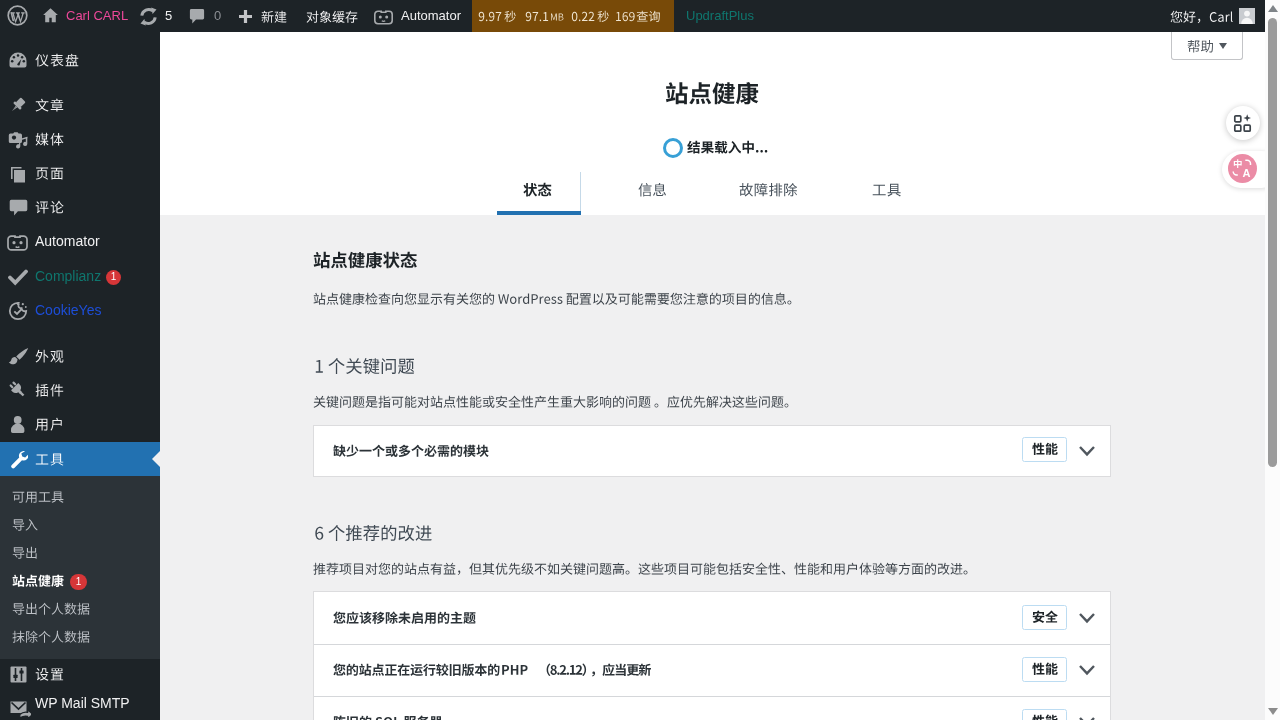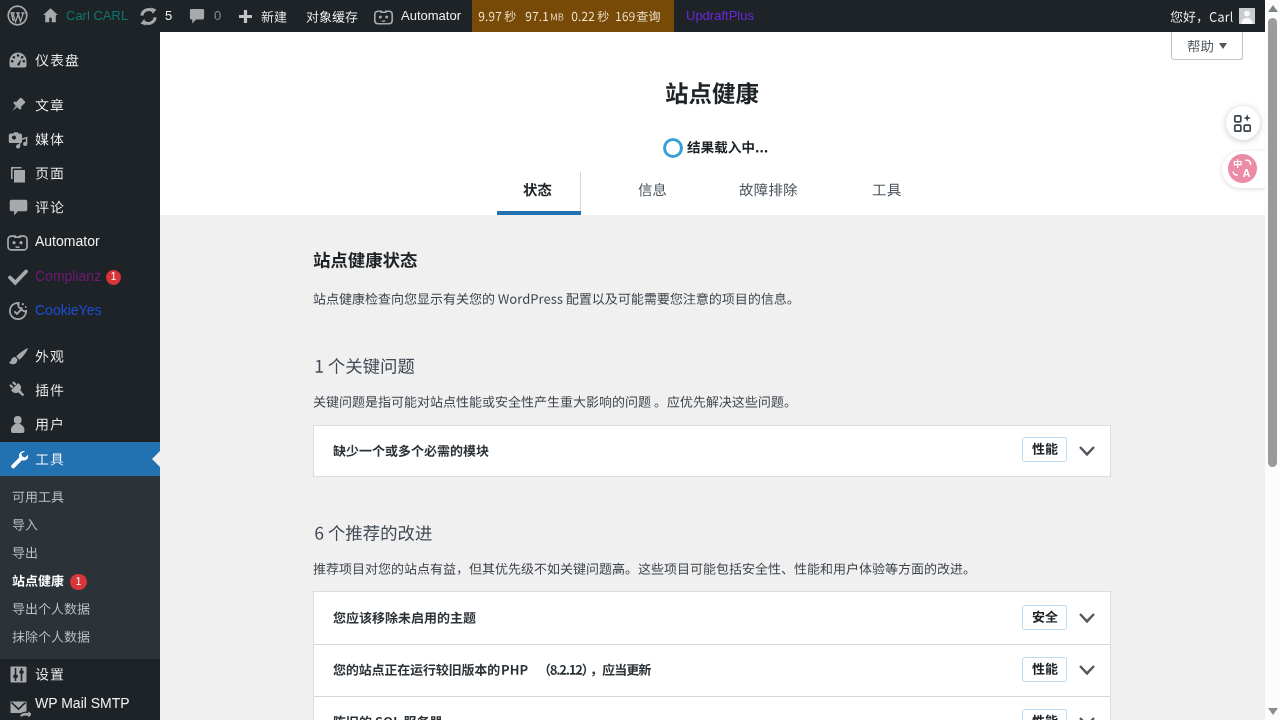--- a/index.html
+++ b/index.html
@@ -14,21 +14,21 @@
 <div style="position:absolute;left:0.0px;top:442.0px;width:160.0px;height:34.0px;background:#2271b1;z-index:2"></div>
 <div style="position:absolute;left:152px;top:451px;width:0;height:0;border-top:8px solid transparent;border-bottom:8px solid transparent;border-right:8px solid #f0f0f1;z-index:3"></div>
 <svg style="position:absolute;left:7px;top:5px;z-index:5" width="21" height="21" viewBox="0 0 21 21">
 <circle cx="10.5" cy="10.5" r="9.3" fill="none" stroke="#a7aaad" stroke-width="1.7"></circle>
 <path d="M3.4 7.2 h1.5 l2.5 9.3 -2-.7 z" fill="#a7aaad"></path>
 <path d="M3.9 7.2 h3.9 v1.2 l-1 .1 1.7 6.4 1.8-5 -.5-1.4 -.9-.1 v-1.2 h4 v1.2 l-1 .1 1.8 6.3 1.6-6.3 -1.2-.1 v-1.2 h3.6 v1.2 l-.9.2 -3.3 10 -2.5-6.9 -2.4 6.9 -3.4-10.1 -1.3-.1 z" fill="#a7aaad"></path>
 </svg>
 <svg style="position:absolute;left:42px;top:7px;z-index:5" width="17" height="17" viewBox="0 0 18 18">
 <path d="M9 1.2 L1.2 8.6 h2.2 v7.6 h4.3 v-4.8 h2.6 v4.8 h4.3 V8.6 h2.2 Z" fill="#a7aaad"></path>
   </svg>
-<div style="position:absolute;top:8.4px;font:400 13px/1.24 'Liberation Sans',sans-serif;color:#0f766e;white-space:nowrap;z-index:5;left:66.0px">Carl CARL</div>
+<div style="position:absolute;top:8.4px;font:400 13px/1.24 'Liberation Sans',sans-serif;color:#ec4899;white-space:nowrap;z-index:5;left:66.0px">Carl CARL</div>
 <svg style="position:absolute;left:139px;top:6.5px;z-index:5" width="19" height="19" viewBox="0 0 19 19">
 <path d="M2.8 8.6 a7 7 0 0 1 10.8-4.9" stroke="#a7aaad" stroke-width="3" fill="none"></path>
 <path d="M12.2 0.6 l5.3 1.9 -3.9 4.4 z" fill="#a7aaad"></path>
 <path d="M16.2 10.4 a7 7 0 0 1 -10.8 4.9" stroke="#a7aaad" stroke-width="3" fill="none"></path>
 <path d="M6.8 18.4 l-5.3-1.9 3.9-4.4 z" fill="#a7aaad"></path>
   </svg>
 <div style="position:absolute;top:8.4px;font:400 13px/1.24 'Liberation Sans',sans-serif;color:#f0f0f1;white-space:nowrap;z-index:5;left:165.0px">5</div>
 <svg style="position:absolute;left:189px;top:8px;z-index:5" width="16" height="17" viewBox="0 0 16 17">
 <path d="M2.3 1 h11.4 a1.4 1.4 0 0 1 1.4 1.4 v7.6 a1.4 1.4 0 0 1 -1.4 1.4 H7 L3.3 15.6 v-4.2 H2.3 A1.4 1.4 0 0 1 .9 10 v-7.6 A1.4 1.4 0 0 1 2.3 1 Z" fill="#a7aaad"></path>
   </svg>
@@ -67,21 +67,21 @@
   </svg>
 <svg style="position:absolute;left:596.8px;top:10.1px;overflow:visible;z-index:6" width="12" height="14" viewBox="0 -11.16 12 14.26">
     <path d="M6.1 -8.3C5.9 -7 5.6 -5.5 5.2 -4.6C5.4 -4.5 5.8 -4.3 5.9 -4.2C6.4 -5.2 6.8 -6.7 7 -8.1ZM9.6 -8.2C10.2 -7.1 10.8 -5.7 11 -4.8L11.8 -5.1C11.6 -6 11 -7.4 10.4 -8.5ZM10.4 -4.4C9.5 -1.9 7.6 -0.5 4.5 0.1C4.7 0.3 4.9 0.7 5 1C8.2 0.2 10.3 -1.4 11.3 -4.1ZM7.8 -10.4V-2.7H8.7V-10.4ZM4.6 -10.2C3.7 -9.8 2 -9.5 0.7 -9.2C0.8 -9 0.9 -8.7 0.9 -8.5C1.5 -8.6 2 -8.7 2.6 -8.8V-6.9H0.5V-6.1H2.5C2 -4.6 1.2 -3 0.4 -2.1C0.5 -1.9 0.7 -1.5 0.8 -1.3C1.5 -2 2.1 -3.3 2.6 -4.5V1H3.5V-4.8C3.9 -4.2 4.4 -3.4 4.6 -3L5.2 -3.7C4.9 -4.1 3.9 -5.4 3.5 -5.8V-6.1H5.3V-6.9H3.5V-9C4.1 -9.1 4.7 -9.3 5.2 -9.5Z" fill="#efe5d2"></path>
   </svg>
 <svg style="position:absolute;left:615.4px;top:10.2px;overflow:visible;z-index:6" width="20" height="14" viewBox="0 -10.98 20 14.03">
     <path d="M1.1 0H6V-0.9H4.2V-8.9H3.3C2.8 -8.7 2.3 -8.5 1.5 -8.3V-7.6H3.1V-0.9H1.1Z M10.4 0.2C11.8 0.2 13 -1 13 -2.7C13 -4.6 12 -5.6 10.5 -5.6C9.8 -5.6 9.1 -5.1 8.5 -4.5C8.6 -7.2 9.6 -8.2 10.8 -8.2C11.3 -8.2 11.9 -7.9 12.2 -7.5L12.9 -8.2C12.4 -8.7 11.7 -9.1 10.8 -9.1C9 -9.1 7.5 -7.8 7.5 -4.3C7.5 -1.3 8.7 0.2 10.4 0.2ZM8.5 -3.6C9.1 -4.4 9.8 -4.7 10.3 -4.7C11.4 -4.7 12 -4 12 -2.7C12 -1.5 11.3 -0.7 10.4 -0.7C9.3 -0.7 8.6 -1.7 8.5 -3.6Z M16.4 0.2C18.1 0.2 19.7 -1.2 19.7 -4.9C19.7 -7.7 18.4 -9.1 16.6 -9.1C15.2 -9.1 14.1 -7.9 14.1 -6.2C14.1 -4.4 15.1 -3.4 16.5 -3.4C17.3 -3.4 18.1 -3.8 18.6 -4.5C18.5 -1.7 17.5 -0.8 16.4 -0.8C15.8 -0.8 15.2 -1 14.9 -1.5L14.2 -0.8C14.7 -0.2 15.4 0.2 16.4 0.2ZM18.6 -5.4C18 -4.6 17.3 -4.2 16.7 -4.2C15.7 -4.2 15.1 -5 15.1 -6.2C15.1 -7.4 15.8 -8.2 16.7 -8.2C17.8 -8.2 18.5 -7.3 18.6 -5.4Z" fill="#efe5d2"></path>
   </svg>
 <svg style="position:absolute;left:636.3px;top:10.1px;overflow:visible;z-index:6" width="25" height="14" viewBox="0 -11.16 25 14.26">
     <path d="M3.7 -2.7H8.7V-1.7H3.7ZM3.7 -4.4H8.7V-3.3H3.7ZM2.7 -5V-1H9.6V-5ZM0.9 -0.2V0.6H11.5V-0.2ZM5.7 -10.4V-8.8H0.7V-8H4.7C3.6 -6.8 2 -5.8 0.4 -5.3C0.6 -5.1 0.9 -4.7 1.1 -4.5C2.7 -5.2 4.6 -6.5 5.7 -8V-5.4H6.6V-8C7.8 -6.5 9.6 -5.2 11.3 -4.6C11.5 -4.8 11.7 -5.2 12 -5.4C10.4 -5.9 8.7 -6.9 7.6 -8H11.7V-8.8H6.6V-10.4Z M13.8 -9.6C14.4 -9 15.2 -8.2 15.5 -7.7L16.2 -8.3C15.8 -8.8 15.1 -9.6 14.5 -10.2ZM12.9 -6.5V-5.6H14.7V-1.4C14.7 -0.8 14.3 -0.5 14.1 -0.3C14.2 -0.1 14.5 0.3 14.6 0.5C14.7 0.2 15.1 -0 17.2 -1.6C17.1 -1.8 16.9 -2.1 16.9 -2.4L15.6 -1.4V-6.5ZM18.7 -10.4C18.2 -8.8 17.3 -7.3 16.3 -6.3C16.5 -6.1 16.9 -5.8 17.1 -5.7C17.6 -6.2 18.1 -6.9 18.5 -7.7H23.1C23 -2.5 22.8 -0.6 22.4 -0.1C22.2 0 22.1 0.1 21.9 0.1C21.6 0.1 20.9 0.1 20.1 0C20.3 0.3 20.4 0.7 20.4 0.9C21.1 0.9 21.8 1 22.2 0.9C22.6 0.9 22.9 0.8 23.2 0.4C23.7 -0.2 23.9 -2.2 24.1 -8.1C24.1 -8.2 24.1 -8.6 24.1 -8.6H19C19.2 -9.1 19.4 -9.6 19.6 -10.2ZM20.7 -3.6V-2.3H18.6V-3.6ZM20.7 -4.4H18.6V-5.7H20.7ZM17.7 -6.5V-0.8H18.6V-1.5H21.6V-6.5Z" fill="#efe5d2"></path>
   </svg>
-<div style="position:absolute;top:8.4px;font:400 13px/1.24 'Liberation Sans',sans-serif;color:#6d28d9;white-space:nowrap;z-index:5;left:686.0px">UpdraftPlus</div>
+<div style="position:absolute;top:8.4px;font:400 13px/1.24 'Liberation Sans',sans-serif;color:#0f766e;white-space:nowrap;z-index:5;left:686.0px">UpdraftPlus</div>
 <svg style="position:absolute;left:1169.7px;top:9.8px;overflow:visible;z-index:5" width="63" height="15" viewBox="0 -11.70 63 14.95">
     <path d="M6.1 -7.3C5.7 -6.4 5.1 -5.5 4.4 -4.9C4.6 -4.8 5 -4.5 5.2 -4.3C5.8 -5 6.5 -6 7 -7.1ZM8 -8.4V-4.6C8 -4.4 8 -4.4 7.8 -4.4C7.6 -4.4 7.1 -4.4 6.5 -4.4C6.6 -4.2 6.8 -3.8 6.8 -3.5C7.6 -3.5 8.2 -3.5 8.5 -3.7C8.9 -3.8 9 -4.1 9 -4.6V-8.4ZM9.7 -7C10.3 -6.2 11 -5.1 11.3 -4.3L12.1 -4.8C11.8 -5.5 11.1 -6.6 10.5 -7.4ZM3.4 -2.8V-0.5C3.4 0.5 3.8 0.8 5.4 0.8C5.7 0.8 8.2 0.8 8.5 0.8C9.8 0.8 10.1 0.4 10.2 -1.3C10 -1.3 9.5 -1.5 9.3 -1.6C9.3 -0.3 9.1 -0.1 8.4 -0.1C7.9 -0.1 5.8 -0.1 5.4 -0.1C4.5 -0.1 4.4 -0.2 4.4 -0.6V-2.8ZM5.4 -3.4C6.1 -2.7 6.9 -1.7 7.2 -1.1L8 -1.6C7.7 -2.2 6.9 -3.1 6.1 -3.8ZM10 -2.6C10.6 -1.7 11.2 -0.4 11.4 0.4L12.3 -0C12.1 -0.8 11.5 -2 10.9 -3ZM1.9 -2.7C1.7 -1.9 1.1 -0.7 0.6 0.1L1.5 0.5C2 -0.3 2.5 -1.5 2.8 -2.4ZM6.1 -10.9C5.7 -9.7 4.9 -8.5 4 -7.7C4.2 -7.6 4.6 -7.3 4.7 -7.1C5.2 -7.6 5.7 -8.2 6.1 -8.9H11C10.8 -8.4 10.6 -7.9 10.4 -7.6L11.2 -7.4C11.5 -7.9 11.9 -8.8 12.3 -9.6L11.6 -9.7L11.5 -9.7H6.6C6.7 -10 6.9 -10.3 7 -10.7ZM3.6 -11C2.8 -9.5 1.7 -8.1 0.5 -7.1C0.7 -7 1 -6.6 1.1 -6.4C1.5 -6.7 1.9 -7.2 2.4 -7.6V-3.5H3.3V-8.8C3.7 -9.4 4.1 -10 4.4 -10.7Z M13.8 -3.8C14.5 -3.3 15.3 -2.8 15.9 -2.2C15.2 -1.1 14.4 -0.3 13.3 0.2C13.5 0.4 13.8 0.8 13.9 1C15 0.4 16 -0.4 16.7 -1.6C17.2 -1.1 17.7 -0.6 18 -0.1L18.7 -0.9C18.3 -1.4 17.8 -1.9 17.2 -2.5C17.9 -3.9 18.3 -5.8 18.5 -8.1L17.9 -8.3L17.8 -8.3H15.9C16.1 -9.2 16.2 -10 16.3 -10.9L15.4 -10.9C15.3 -10.1 15.1 -9.2 14.9 -8.3H13.5V-7.3H14.8C14.5 -6 14.1 -4.7 13.8 -3.8ZM17.5 -7.3C17.3 -5.7 16.9 -4.3 16.4 -3.1C15.9 -3.5 15.4 -3.8 14.9 -4.2C15.2 -5.1 15.4 -6.2 15.7 -7.3ZM21.6 -6.9V-5.4H18.6V-4.5H21.6V-0.1C21.6 0.1 21.5 0.1 21.3 0.1C21.1 0.1 20.4 0.1 19.6 0.1C19.8 0.4 19.9 0.8 20 1C21 1.1 21.6 1 22 0.9C22.5 0.7 22.6 0.5 22.6 -0.1V-4.5H25.5V-5.4H22.6V-6.7C23.5 -7.5 24.5 -8.6 25.1 -9.5L24.4 -10L24.2 -10H19.2V-9.1H23.5C23 -8.3 22.3 -7.4 21.6 -6.9Z M28 1.4C29.4 0.9 30.3 -0.2 30.3 -1.6C30.3 -2.5 29.9 -3.1 29.2 -3.1C28.7 -3.1 28.2 -2.7 28.2 -2.1C28.2 -1.5 28.6 -1.2 29.2 -1.2L29.4 -1.2C29.3 -0.3 28.8 0.3 27.8 0.7Z M43.9 0.2C45.1 0.2 46.1 -0.3 46.8 -1.2L46.2 -2C45.6 -1.3 44.9 -0.9 44 -0.9C42.1 -0.9 41 -2.4 41 -4.8C41 -7.2 42.2 -8.6 44 -8.6C44.8 -8.6 45.4 -8.3 45.9 -7.7L46.6 -8.5C46 -9.1 45.1 -9.7 44 -9.7C41.6 -9.7 39.8 -7.8 39.8 -4.8C39.8 -1.7 41.5 0.2 43.9 0.2Z M50.1 0.2C51 0.2 51.8 -0.3 52.5 -0.8H52.5L52.6 0H53.6V-4.3C53.6 -6.1 52.9 -7.2 51.1 -7.2C50 -7.2 49 -6.7 48.4 -6.3L48.8 -5.5C49.4 -5.9 50.1 -6.3 50.9 -6.3C52.1 -6.3 52.4 -5.4 52.4 -4.5C49.4 -4.1 48.1 -3.4 48.1 -1.8C48.1 -0.6 48.9 0.2 50.1 0.2ZM50.5 -0.8C49.8 -0.8 49.2 -1.1 49.2 -1.9C49.2 -2.8 50 -3.4 52.4 -3.7V-1.7C51.7 -1.1 51.1 -0.8 50.5 -0.8Z M55.8 0H57V-4.5C57.5 -5.7 58.2 -6.2 58.8 -6.2C59.1 -6.2 59.2 -6.1 59.5 -6.1L59.7 -7.1C59.5 -7.2 59.2 -7.2 58.9 -7.2C58.1 -7.2 57.4 -6.7 56.9 -5.8H56.9L56.8 -7.1H55.8Z M62.1 0.2C62.4 0.2 62.6 0.1 62.8 0.1L62.6 -0.8C62.5 -0.8 62.4 -0.8 62.4 -0.8C62.2 -0.8 62 -1 62 -1.3V-10.3H60.9V-1.4C60.9 -0.4 61.2 0.2 62.1 0.2Z" fill="#f0f0f1"></path>
   </svg>
 <svg style="position:absolute;left:1239px;top:8px;z-index:5" width="16" height="16" viewBox="0 0 16 16">
 <rect width="16" height="16" fill="#c9ccd0"></rect>
 <circle cx="8" cy="5.6" r="2.9" fill="#f7f7f7"></circle>
 <path d="M2.3 16 a5.7 6.2 0 0 1 11.4 0 z" fill="#f7f7f7"></path>
   </svg>
 <svg style="position:absolute;left:9px;top:52px;z-index:5" width="18" height="16" viewBox="0 0 18 16">
 <path d="M9 0.5 a8.5 8.5 0 0 1 8.5 8.5 v4.5 a2 2 0 0 1 -2 2 h-13 a2 2 0 0 1 -2-2 V9 A8.5 8.5 0 0 1 9 .5 Z" fill="#a7aaad"></path>
@@ -132,21 +132,21 @@
 <svg style="position:absolute;left:7px;top:234.5px;z-index:5" width="21" height="16" viewBox="0 0 21 16">
 <path d="M4.4 1.2 h3.6 v1 h5 v-1 h3.6 a3.4 3.4 0 0 1 3.4 3.4 v6.8 a3.4 3.4 0 0 1 -3.4 3.4 H4.4 a3.4 3.4 0 0 1 -3.4-3.4 V4.6 A3.4 3.4 0 0 1 4.4 1.2 Z" fill="none" stroke="#a7aaad" stroke-width="1.7"></path>
 <circle cx="7" cy="7.7" r="1.6" fill="#a7aaad"></circle>
     <circle cx="14" cy="7.7" r="1.6" fill="#a7aaad"></circle>
 <path d="M8.6 11.6 a2.6 2 0 0 0 3.8 0" fill="none" stroke="#a7aaad" stroke-width="1.4"></path>
   </svg>
 <div style="position:absolute;top:233.3px;font:400 14px/1.24 'Liberation Sans',sans-serif;color:#f0f0f1;white-space:nowrap;z-index:5;left:35.0px">Automator</div>
 <svg style="position:absolute;left:8px;top:268px;z-index:5" width="20" height="18" viewBox="0 0 20 18">
 <path d="M2 9.5 L7.2 14.7 L18 3.5" stroke="#a7aaad" stroke-width="3.8" fill="none" stroke-linecap="round"></path>
   </svg>
-<div style="position:absolute;top:267.8px;font:400 14px/1.24 'Liberation Sans',sans-serif;color:#701a75;white-space:nowrap;z-index:5;left:35.0px">Complianz</div>
+<div style="position:absolute;top:267.8px;font:400 14px/1.24 'Liberation Sans',sans-serif;color:#0f766e;white-space:nowrap;z-index:5;left:35.0px">Complianz</div>
 <div style="position:absolute;left:105.5px;top:269.5px;width:15.5px;height:15.5px;border-radius:50%;background:#d63638;z-index:5"></div>
 <div style="position:absolute;top:271.3px;font:400 10px/1.24 'Liberation Sans',sans-serif;color:#fff;white-space:nowrap;z-index:6;left:113.5px;transform:translateX(-50%)">1</div>
 <svg style="position:absolute;left:8px;top:301px;z-index:5" width="20" height="20" viewBox="0 0 20 20">
 <path d="M10 1.8 a8.2 8.2 0 1 0 8.2 8.2 c-2.5 .8 -4.6-.6 -4.6-2.8 -2.3 .3 -3.9-1.7 -3-3.8 C9.3 3.4 9.4 2.4 10 1.8 Z" fill="none" stroke="#a7aaad" stroke-width="1.8"></path>
 <path d="M6.3 10.3 L9 13 L13.8 7.8" stroke="#a7aaad" stroke-width="1.9" fill="none"></path>
 <circle cx="14.8" cy="3.2" r="1.1" fill="#a7aaad"></circle>
     <circle cx="17.8" cy="6" r=".9" fill="#a7aaad"></circle>
   </svg>
 <div style="position:absolute;top:301.8px;font:400 14px/1.24 'Liberation Sans',sans-serif;color:#1d4ed8;white-space:nowrap;z-index:5;left:35.0px">CookieYes</div>
 <svg style="position:absolute;left:8px;top:346px;z-index:5" width="21" height="20" viewBox="0 0 21 20">

